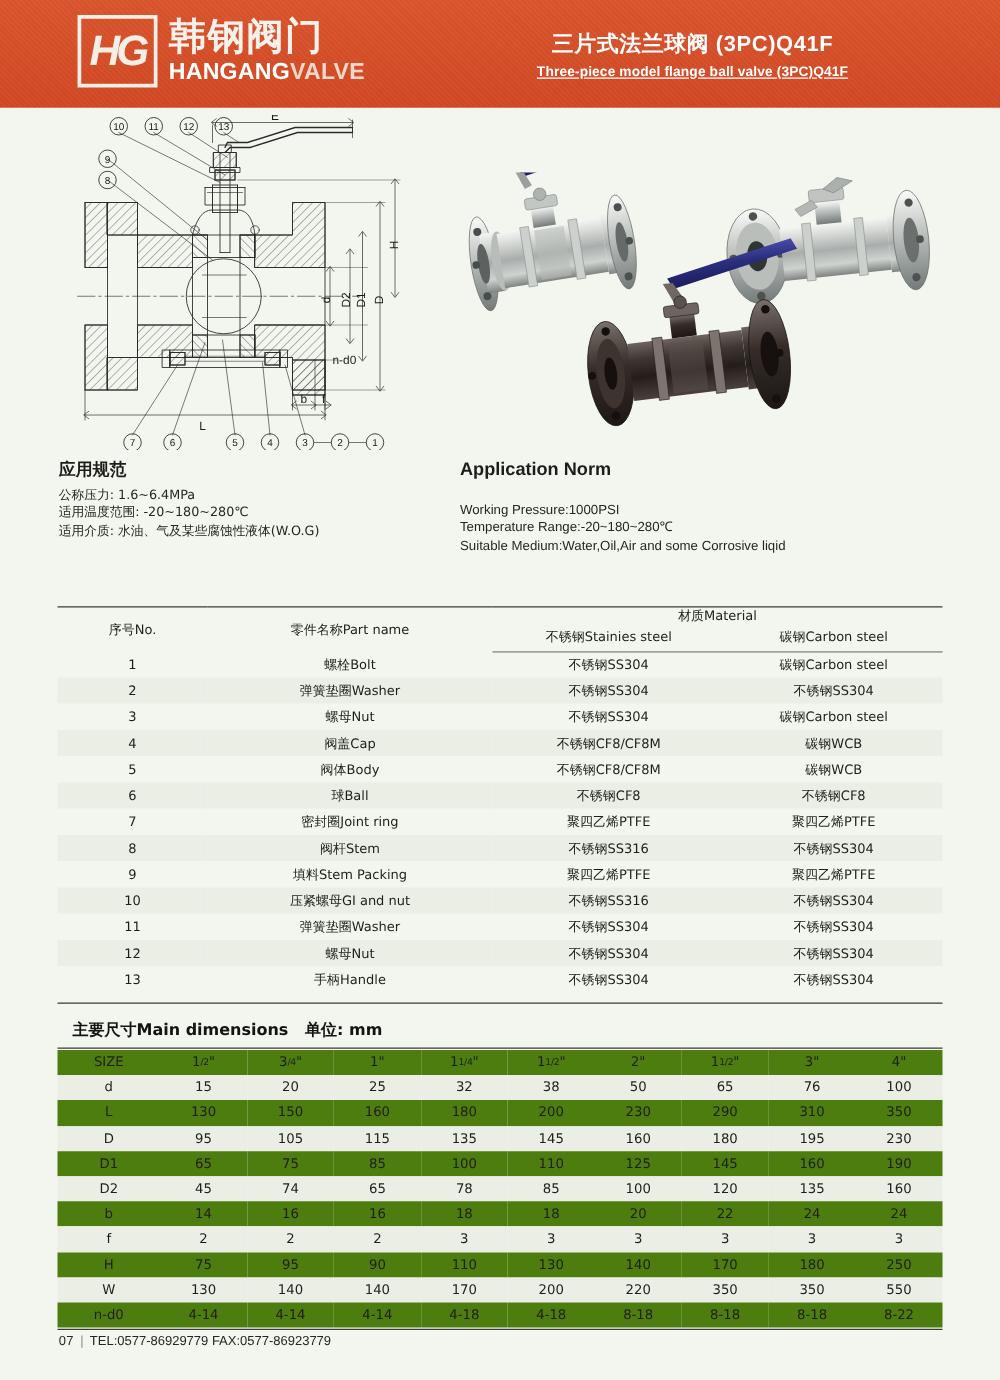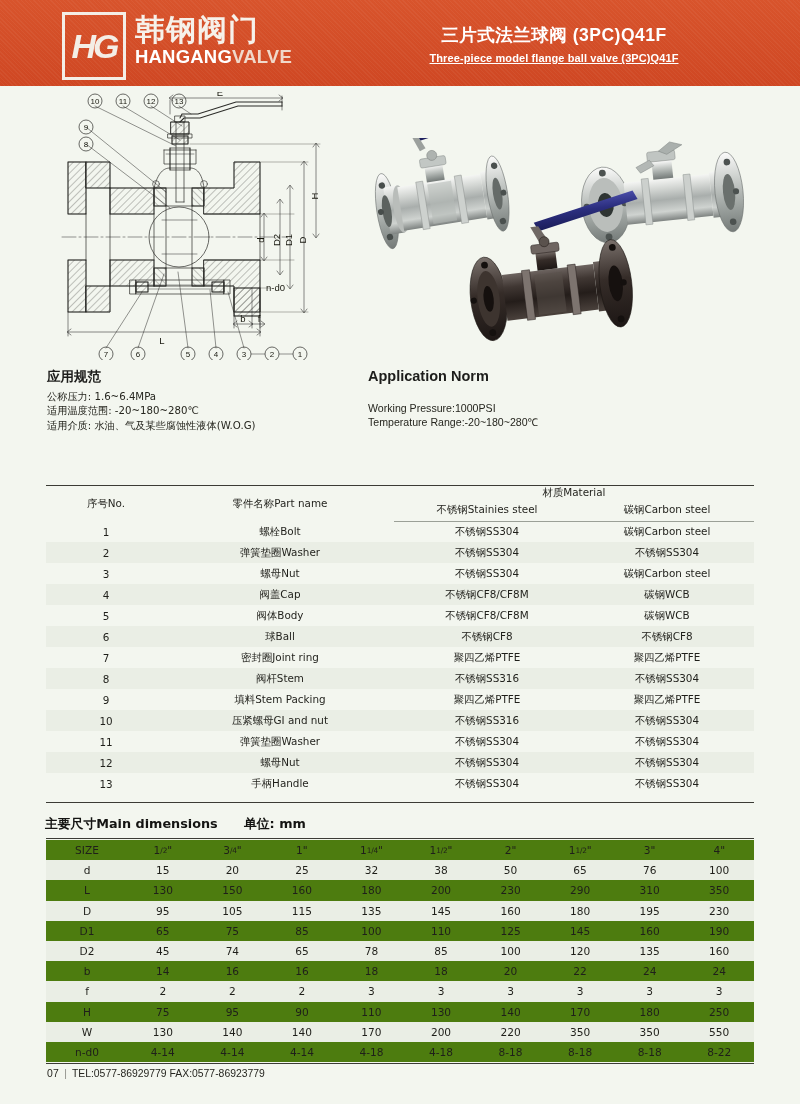--- a/index.html
+++ b/index.html
@@ -23,21 +23,21 @@
     background-image:
       repeating-linear-gradient(45deg, rgba(255,255,255,.045) 0 1px, rgba(0,0,0,0) 1px 3px),
       linear-gradient(180deg, #d8542c 0%, #cf4723 100%);
     overflow: hidden;
   }
   #logo-block {
     position: absolute; left: 62px; top: 12px;
     display: flex; align-items: flex-start; gap: 9px;
   }
   .logo-mark {
-    width: 64px; height: 68px;
+    width: 64px; height: 58px;
     border: 3px solid #f4eee6;
     position: relative;
     flex: none;
   }
   .logo-mark .hg {
     position: absolute; left: 0; right: 0; top: 50%;
     transform: translateY(-50%);
     text-align: center;
     color: #f4eee6;
     font-family: "Liberation Sans", sans-serif;
@@ -119,21 +119,21 @@
   }
 
   
   .section-title {
     position: absolute;
     font-family: "DejaVu Sans", sans-serif;
     font-weight: bold; font-size: 12.8px; color: #141412;
     white-space: nowrap;
   }
   #parts-title { left: 47px; top: 459px; }
-  #dims-title  { left: 45px; top: 816px; }
+  #dims-title  { left: 58px; top: 816px; }
   #dims-unit {
     position: absolute; left: 244px; top: 816px;
     font-family: "DejaVu Sans", sans-serif;
     font-weight: bold; font-size: 12.8px; color: #141412;
     white-space: nowrap;
   }
 
   
   table { border-collapse: collapse; }
   #parts-table {
@@ -563,20 +563,21 @@
     <div class="norm-head-cn">应用规范</div>
     <div class="norm-line-cn">公称压力: 1.6~6.4MPa</div>
     <div class="norm-line-cn">适用温度范围: -20~180~280℃</div>
     <div class="norm-line-cn">适用介质: 水油、气及某些腐蚀性液体(W.O.G)</div>
   </div>
 
   <div id="norm-en" class="norm-col">
     <div class="norm-head-en">Application Norm</div>
     <div class="norm-line-en">Working Pressure:1000PSI</div>
     <div class="norm-line-en">Temperature Range:-20~180~280℃</div>
+    <div class="norm-line-en">Suitable Medium:Water,Oil,Air and some Corrosive liqid</div>
   </div>
 
 
   <table id="parts-table">
     <colgroup>
       <col class="col-no">
         <col class="col-name">
         <col class="col-ss">
         <col class="col-cs">
     </colgroup>

